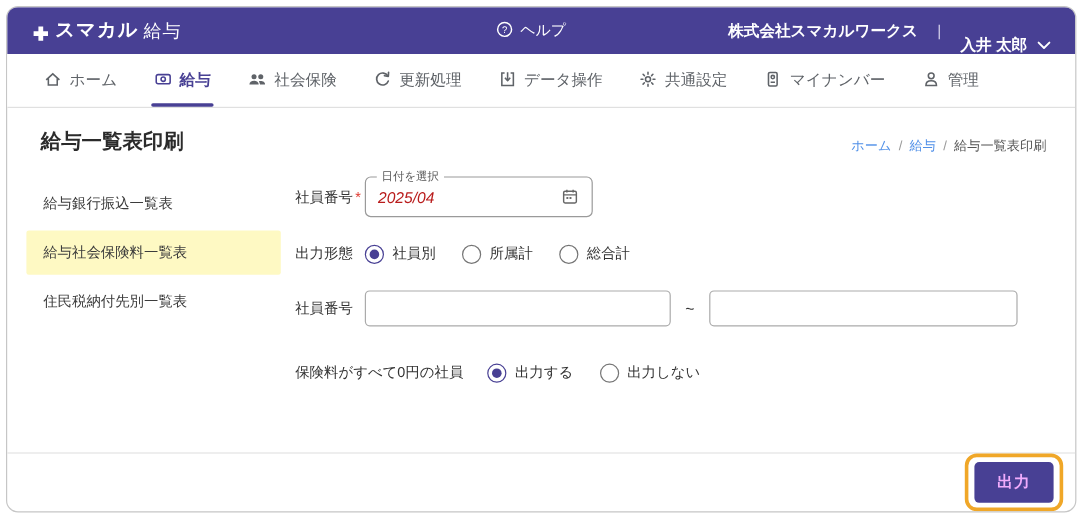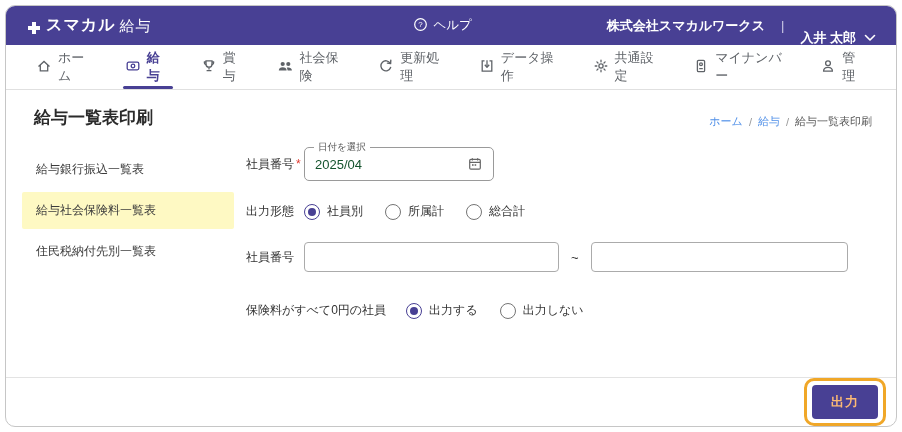--- a/index.html
+++ b/index.html
@@ -53,21 +53,21 @@
   .form-row { display:flex; align-items:center; margin-bottom:22px; }
   .form-label { font-size:12px; color:#333; width:58px; flex:0 0 auto; }
   .form-label.wide { width:auto; margin-right:20px; }
   .req { color:#e0392f; margin-left:2px; }
 
   .date-field { position:relative; width:190px; height:34px;
     border:1px solid #9a9a9a; border-radius:5px; display:flex; align-items:center;
     padding:0 10px; cursor:text; }
   .float-label { position:absolute; top:-7px; left:9px; background:#fff;
     padding:0 4px; font-size:9.5px; color:#555; }
-  .date-value { font-size:13px; color:#14532d; flex:1; }
+  .date-value { font-size:13px; color:#b91c1c; flex:1;font-style:italic; }
   .cal-btn { display:flex; cursor:pointer; }
 
   .radio-group { display:flex; align-items:center; gap:22px; }
   .radio-option { display:flex; align-items:center; gap:7px; font-size:12px;
     color:#333; cursor:pointer; }
   .radio { width:16px; height:16px; border:1.5px solid #757575; border-radius:50%;
     position:relative; flex:0 0 auto; background:#fff; }
   .radio.checked { border-color:#484094; }
   .radio.checked::after { content:""; position:absolute; left:3px; top:3px;
     width:8px; height:8px; border-radius:50%; background:#484094; }
@@ -75,21 +75,21 @@
   .text-input { height:30px; border:1px solid #ababab; border-radius:4px;
     font-size:13px; padding:0 8px; outline:none; font-family:inherit; }
   .input-from { width:255px; }
   .input-to { width:257px; }
   .tilde { margin:0 12px; font-size:13px; color:#333; }
 
   
   .footer { flex:0 0 auto; border-top:1px solid #e3e3e3; height:49px;
     display:flex; align-items:center; justify-content:flex-end; padding:0 10px; }
   .highlight-ring { border:3px solid #f0a728; border-radius:10px; padding:4px 5px; }
-  .btn-primary { background:#484094; color:#fdba74; border:none; border-radius:4px;
+  .btn-primary { background:#484094; color:#f0abfc; border:none; border-radius:4px;
     font-size:13px; font-weight:bold; padding:8px 19px; cursor:pointer;
     font-family:inherit; letter-spacing:1px; }
 </style>
 </head>
 <body>
 
 <div class="window">
 
   <div class="appbar">
     <div class="logo">
@@ -130,29 +130,20 @@
             <path d="M2.5 8.5 L8 3.5 L13.5 8.5 M4.3 7 V12.8 H11.7 V7"></path>
           </svg></span>
       <span>ホーム</span>
     </div>
     <div class="nav-item active">
       <span><svg width="16" height="16" viewBox="0 0 16 16" fill="none" stroke-width="1.3">
             <rect x="2.2" y="4.2" width="11.6" height="7.6" rx="1.5"></rect>
             <circle cx="8" cy="8" r="1.8"></circle>
           </svg></span>
       <span>給与</span>
-    </div>
-    <div class="nav-item">
-      <span><svg width="16" height="16" viewBox="0 0 16 16" fill="none" stroke-width="1.3">
-            <path d="M5 2.8h6v3.4a3 3 0 0 1-6 0z"></path>
-            <path d="M5 4H3.4a2 2 0 0 0 2 2.5 M11 4h1.6a2 2 0 0 1-2 2.5"></path>
-            <line x1="8" y1="9.2" x2="8" y2="11.4"></line>
-            <line x1="5.6" y1="12.6" x2="10.4" y2="12.6"></line>
-          </svg></span>
-      <span>賞与</span>
     </div>
     <div class="nav-item">
       <span><svg width="17" height="16" viewBox="0 0 17 16">
             <circle class="fillpart" cx="5.7" cy="6" r="2.1" fill="#5f6368" stroke="none"></circle>
             <circle class="fillpart" cx="11.3" cy="6" r="2.1" fill="#5f6368" stroke="none"></circle>
             <path class="fillpart" d="M1.8 12.5c0-2 1.7-3.2 3.9-3.2s3.9 1.2 3.9 3.2z" fill="#5f6368" stroke="none"></path>
             <path class="fillpart" d="M9.8 9.6c.8-.2 3-.3 4 .6.8.7 1.1 1.5 1.1 2.3h-4.2" fill="#5f6368" stroke="none"></path>
           </svg></span>
       <span>社会保険</span>
     </div>

